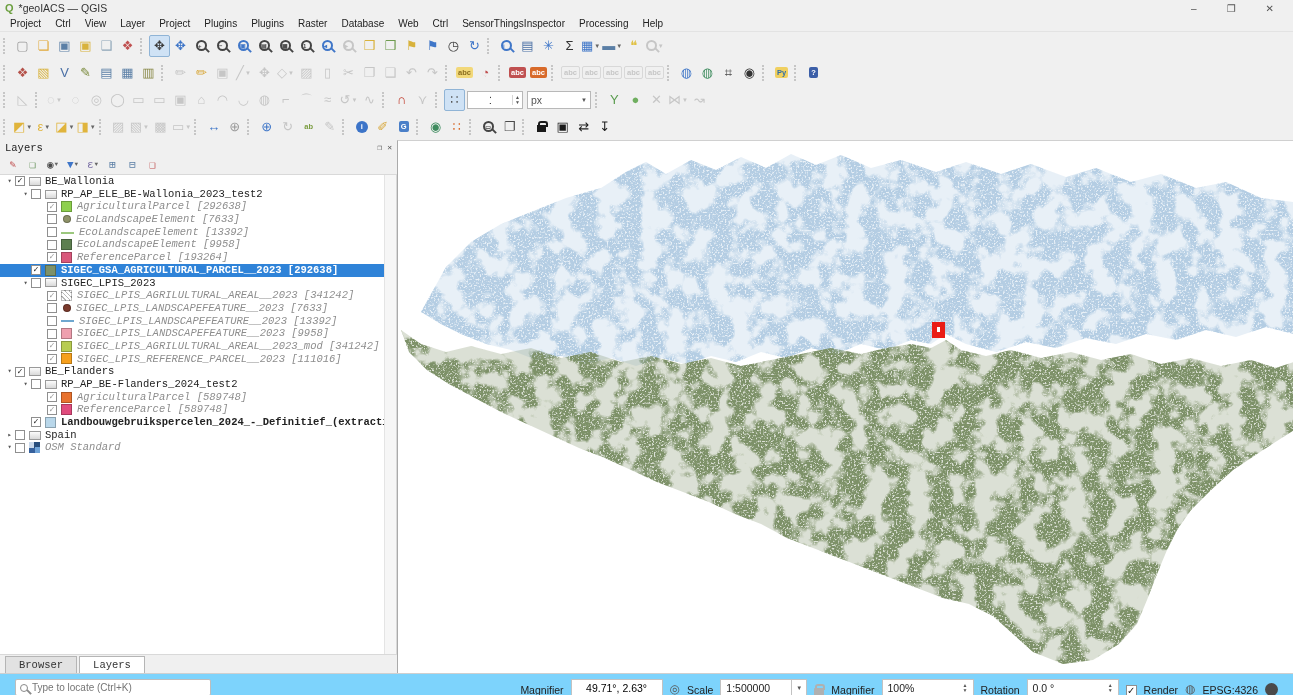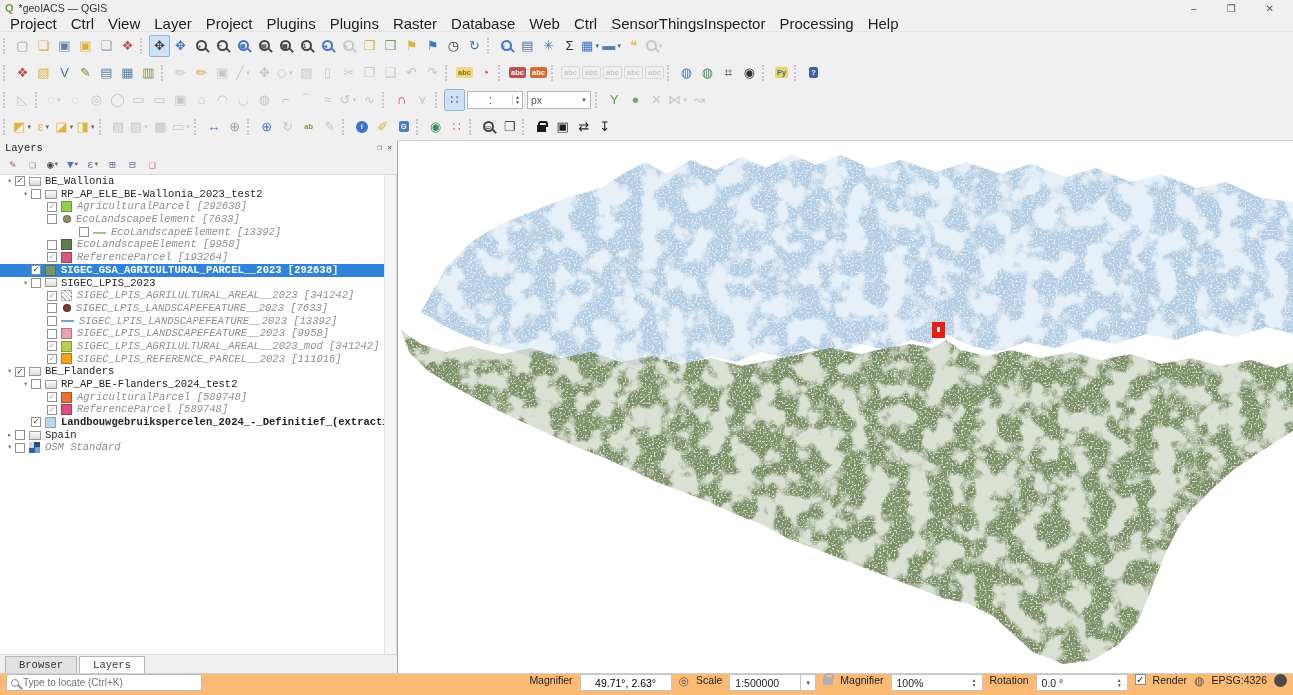--- a/index.html
+++ b/index.html
@@ -8,21 +8,21 @@
 
   
   .titlebar{height:16px;display:flex;align-items:center;padding:0 5px;background:#f0f0f0;}
   .qlogo{font-weight:bold;font-size:11px;color:#6b9f3f;margin-right:5px;}
   .wtitle{font-size:10.5px;color:#333;}
   .winbtns{margin-left:auto;display:flex;gap:30px;padding-right:14px;color:#555;font-size:10px;}
   .winbtn{cursor:default;}
 
   
   .menubar{height:15px;display:flex;align-items:center;padding-left:3px;background:#f0f0f0;}
-  .menu{padding:1px 7px;font-size:15px;color:#222;}
+  .menu{padding:1px 7px;font-size:10px;color:#222;}
 
   
   .toolbars{background:#f0f0f0;border-top:1px solid #e3e3e3;}
   .tbrow{height:27px;display:flex;align-items:center;padding-left:1px;}
   .tbgroup{display:flex;align-items:center;}
   .grip{width:5px;height:16px;border-left:2px dotted #c6c6c6;margin:0 4px 0 2px;}
   .tbi{min-width:21px;height:22px;display:flex;align-items:center;justify-content:center;font-size:13px;position:relative;border:1px solid transparent;border-radius:2px;}
   .tbi.active{background:#cfe2f5;border-color:#90b4d6;}
   .tbi.disabled{color:#c6c6c6 !important;}
   .dd{font-size:6px;color:#666;margin-left:1px;align-self:center;}
@@ -66,21 +66,21 @@
   .tl.bold{font-weight:bold;}
   .trow.sel .tl{color:#fff;font-weight:bold;}
   .panel-tabs{height:18px;display:flex;align-items:flex-end;gap:2px;padding-left:5px;background:#f0f0f0;}
   .ptab{padding:2px 13px 2px;border:1px solid #b5b5b5;border-bottom:none;background:#e2e2e2;font-size:10.5px;color:#333;}
   .ptab.active{background:#fff;}
 
   .mapwrap{flex:1;background:#fff;border-left:1px solid #aaa;border-top:1px solid #d0d0d0;position:relative;}
   .mapwrap svg{display:block;}
 
   
-  .statusbar{height:23px;display:flex;align-items:flex-start;background:#fdba74;border-top:1px solid #cfcfcf;padding:0 6px;gap:7px;font-size:10.5px;color:#222;}
+  .statusbar{height:23px;display:flex;align-items:flex-end;background:#7dd3fc;border-top:1px solid #cfcfcf;padding:0 15px;gap:7px;font-size:10.5px;color:#222;}
   .locator{width:196px;height:17px;background:#fff;border:1px solid #bdbdbd;border-radius:2px;display:flex;align-items:center;padding:0 4px;gap:4px;flex:none;}
   .locator .magc{width:8px;height:8px;border-width:1.5px;color:#8a8a8a;}
   .locator input{border:none;outline:none;flex:1;font:10px "Liberation Sans",sans-serif;color:#555;}
   .sb-spacer{flex:1;}
   .sb-label{color:#222;}
   .sb-box{background:#fff;border:1px solid #c2c2c2;height:17px;display:flex;align-items:center;padding:0 5px;font-size:10.5px;}
   .sb-box input{border:none;outline:none;font:10.5px "Liberation Sans",sans-serif;width:80px;text-align:center;}
   .sb-dd{background:#fff;border:1px solid #c2c2c2;border-left:none;height:17px;width:15px;display:flex;align-items:center;justify-content:center;font-size:6px;color:#555;}
   .sb-arr{display:flex;flex-direction:column;font-size:5px;color:#555;line-height:5px;padding-left:4px;}
   .sb-cb{width:11px;height:11px;border:1px solid #8f8f8f;background:#fff;font-size:10px;line-height:10px;text-align:center;}
@@ -437,21 +437,21 @@
           <span class="cb muted">✓</span>
           <span class="sw rect" style="background: rgb(142, 208, 78);"></span>
           <span class="tl it mut">AgriculturalParcel [292638]</span>
         </div>
         <div class="trow" style="padding-left: 36px;">
           <span class="exp"></span>
           <span class="cb"></span>
           <span class="sw circle" style="background: rgb(142, 146, 104);"></span>
           <span class="tl it mut">EcoLandscapeElement [7633]</span>
         </div>
-        <div class="trow" style="padding-left: 36px; margin-left: 32px;">
+        <div class="trow" style="padding-left: 36px;">
           <span class="exp"></span>
           <span class="cb"></span>
           <span class="sw line" style="background: rgb(156, 200, 126);"></span>
           <span class="tl it mut">EcoLandscapeElement [13392]</span>
         </div>
         <div class="trow" style="padding-left: 36px;">
           <span class="exp"></span>
           <span class="cb"></span>
           <span class="sw rect" style="background: rgb(93, 127, 80);"></span>
           <span class="tl it mut">EcoLandscapeElement [9958]</span>

